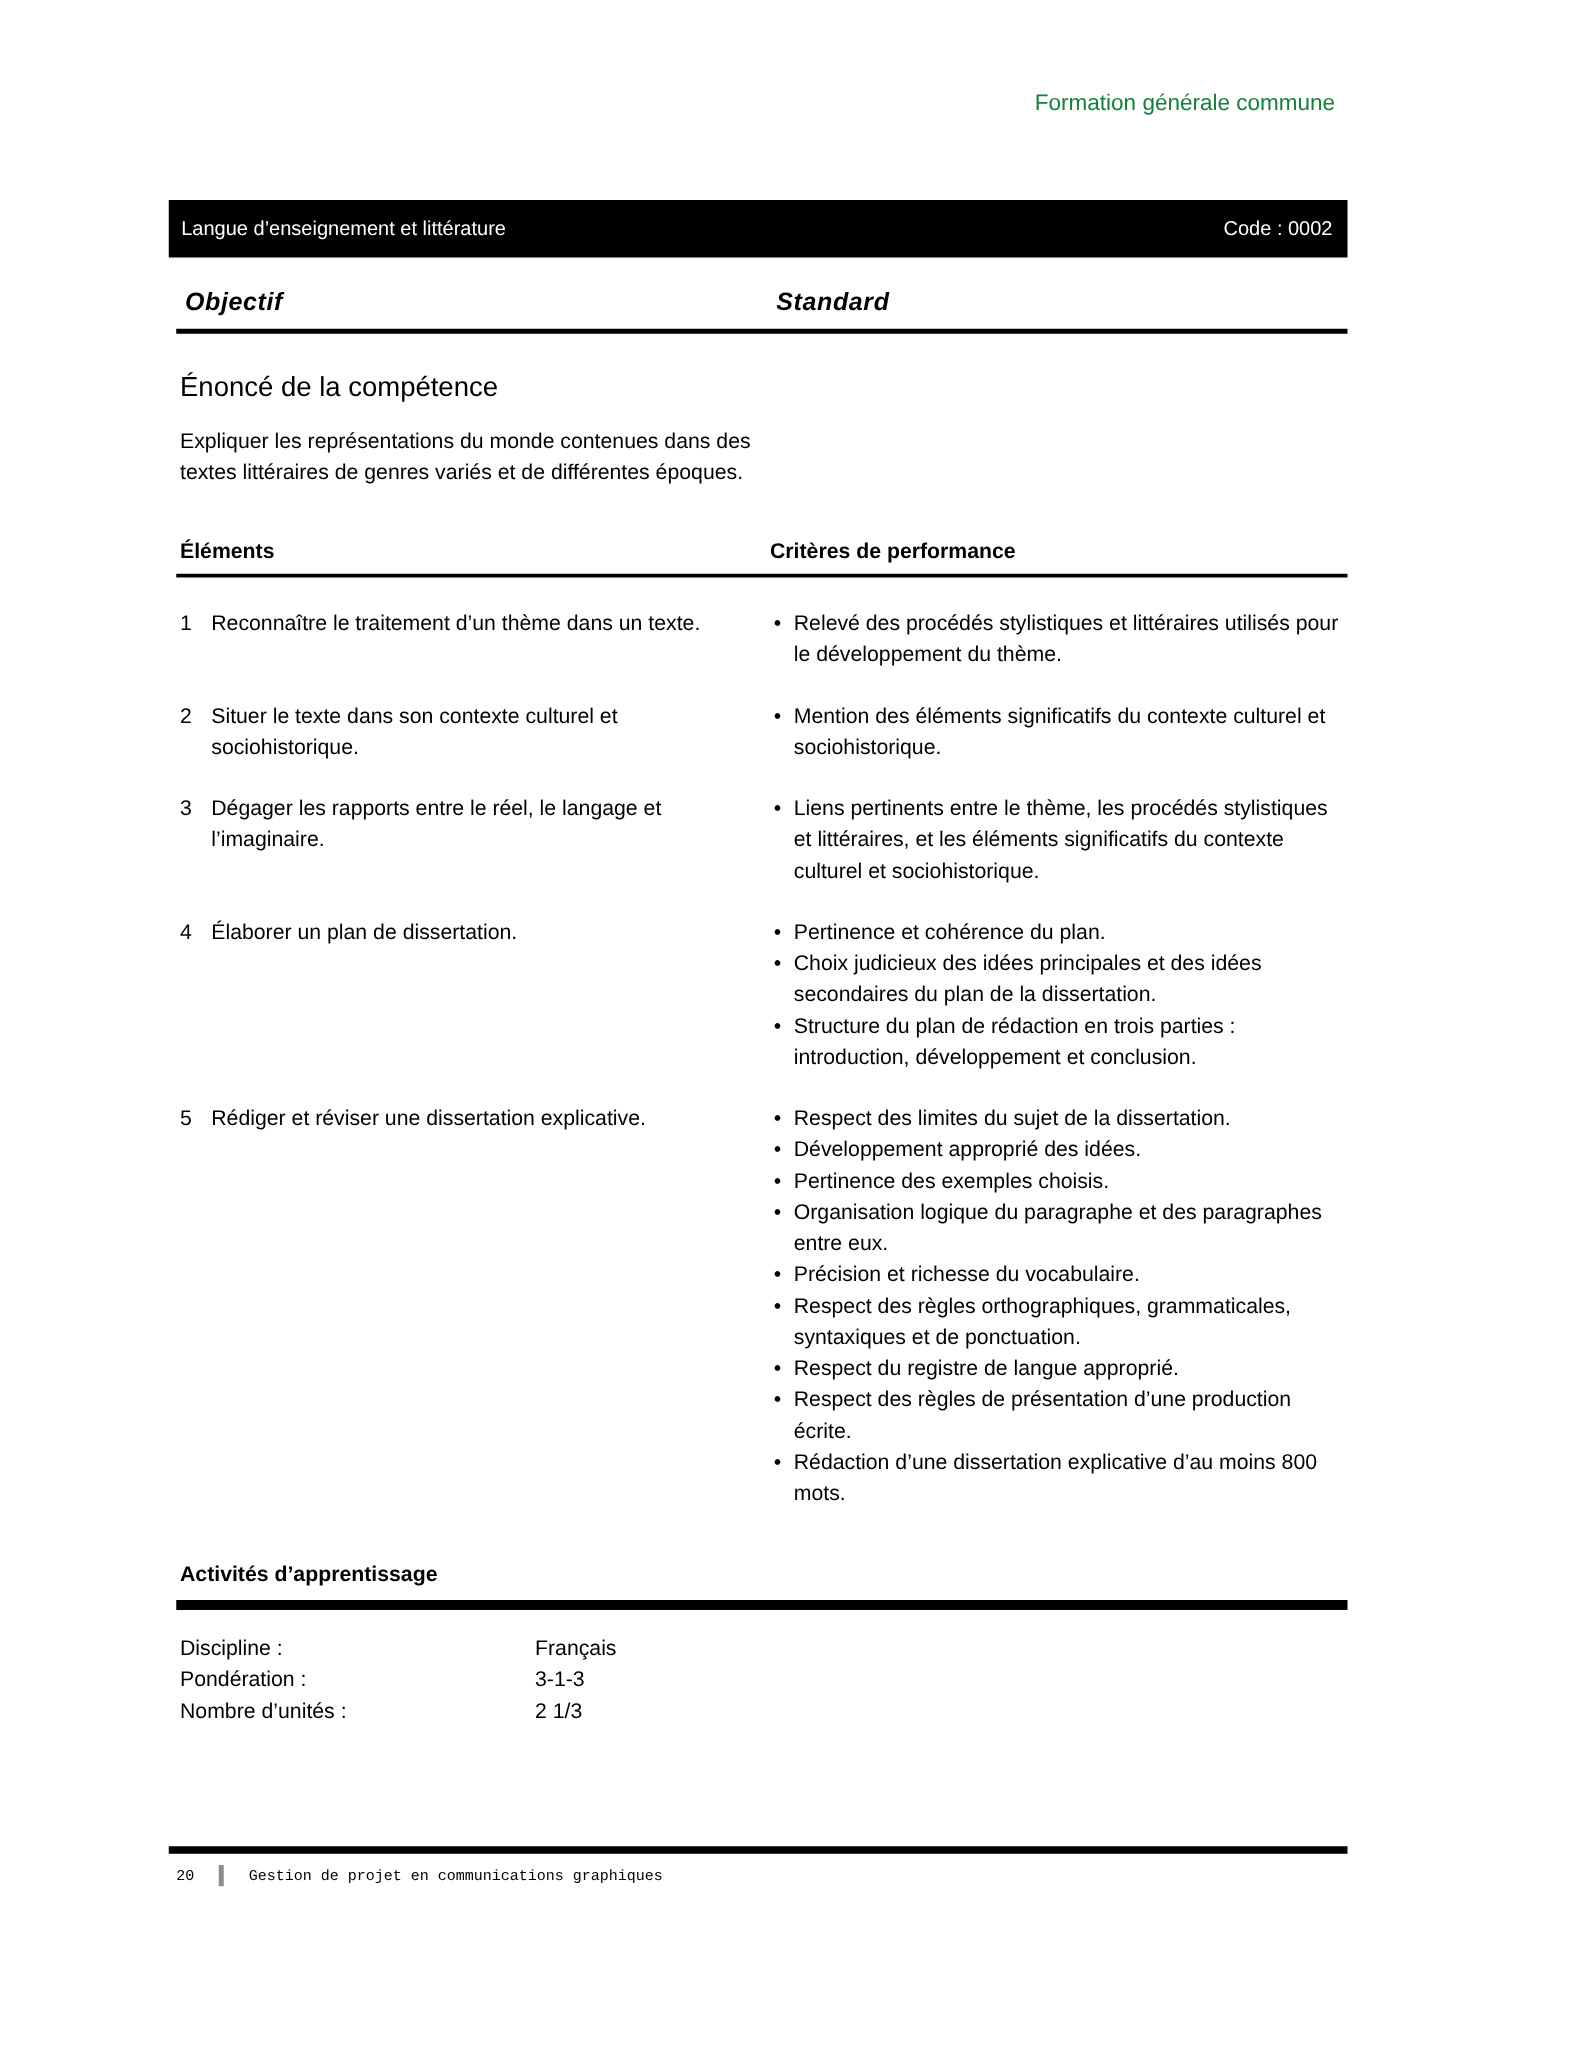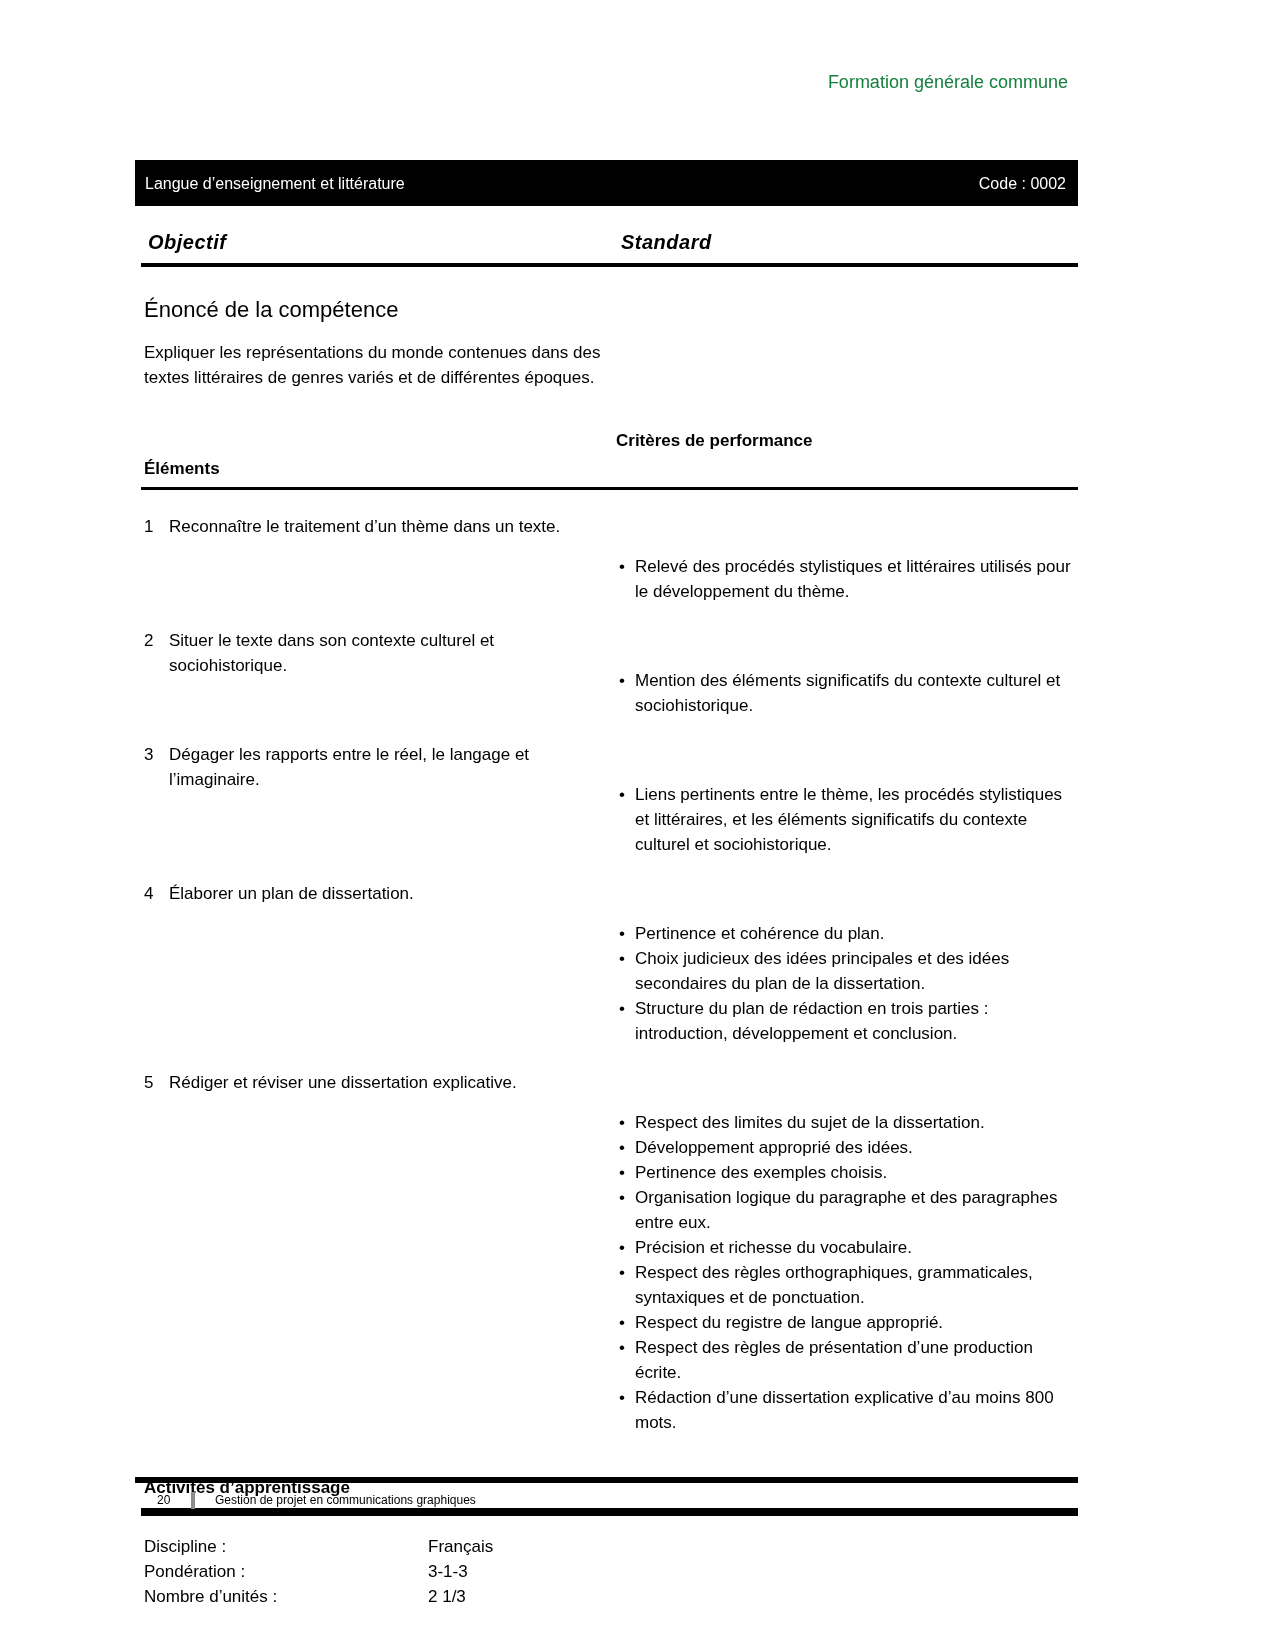--- a/index.html
+++ b/index.html
@@ -41,50 +41,50 @@
   .competence-body {
     margin-top:18px; margin-left:3px;
     width:470px;
   }
   .section-headers {
     display:flex; margin-top:38px;
     border-bottom:3px solid #000;
     padding-bottom:6px;
     font-weight:bold;
   }
-  .section-headers .sec-h.left { width:475px; padding-left:3px;margin-top:28px; }
+  .section-headers .sec-h.left { width:475px; padding-left:3px; }
   .rows { margin-top:24px; }
   .row { display:flex; margin-bottom:24px; }
   .row .el { width:475px; display:flex; flex:none; }
   .el .num { width:28px; flex:none; padding-left:3px; }
   .el .txt { width:422px; }
   .row .crit { flex:1; }
-  .crit ul { list-style:none;margin-top:40px; }
+  .crit ul { list-style:none; }
   .crit li { position:relative; padding-left:19px; }
   .crit li::before {
     content:"\2022";
     position:absolute; left:3px; top:0;
   }
   .activities { margin-top:40px; }
   .activities-title {
     font-weight:bold; padding-left:3px;
     border-bottom:8px solid #000000;
     padding-bottom:8px;
   }
   .activities-fields { margin-top:18px; padding-left:3px; }
   .field-row { display:flex; }
   .field-row .lbl { width:284px; flex:none; }
   .footer-rule {
     position:absolute; top:1477px; left:135px; width:943px; height:6px;
     background:#000;
   }
   .footer-row {
-    position:absolute; top:1492px; left:157px; width:937px;
-    display:flex; align-items:flex-start;
-    font-size:12px; line-height:16px;
+    position:absolute; top:1492px; left:141px; width:937px;
+    display:flex; align-items:center;
+    font-size:12px; line-height:16px;font-family:Liberation Mono, monospace;
   }
   .footer-row .pagenum { width:34px; }
   .footer-row .sep {
     width:4px; height:17px; background:#8c8c8c;
     margin-right:20px;
   }
 </style>
 </head>
 <body>
 

